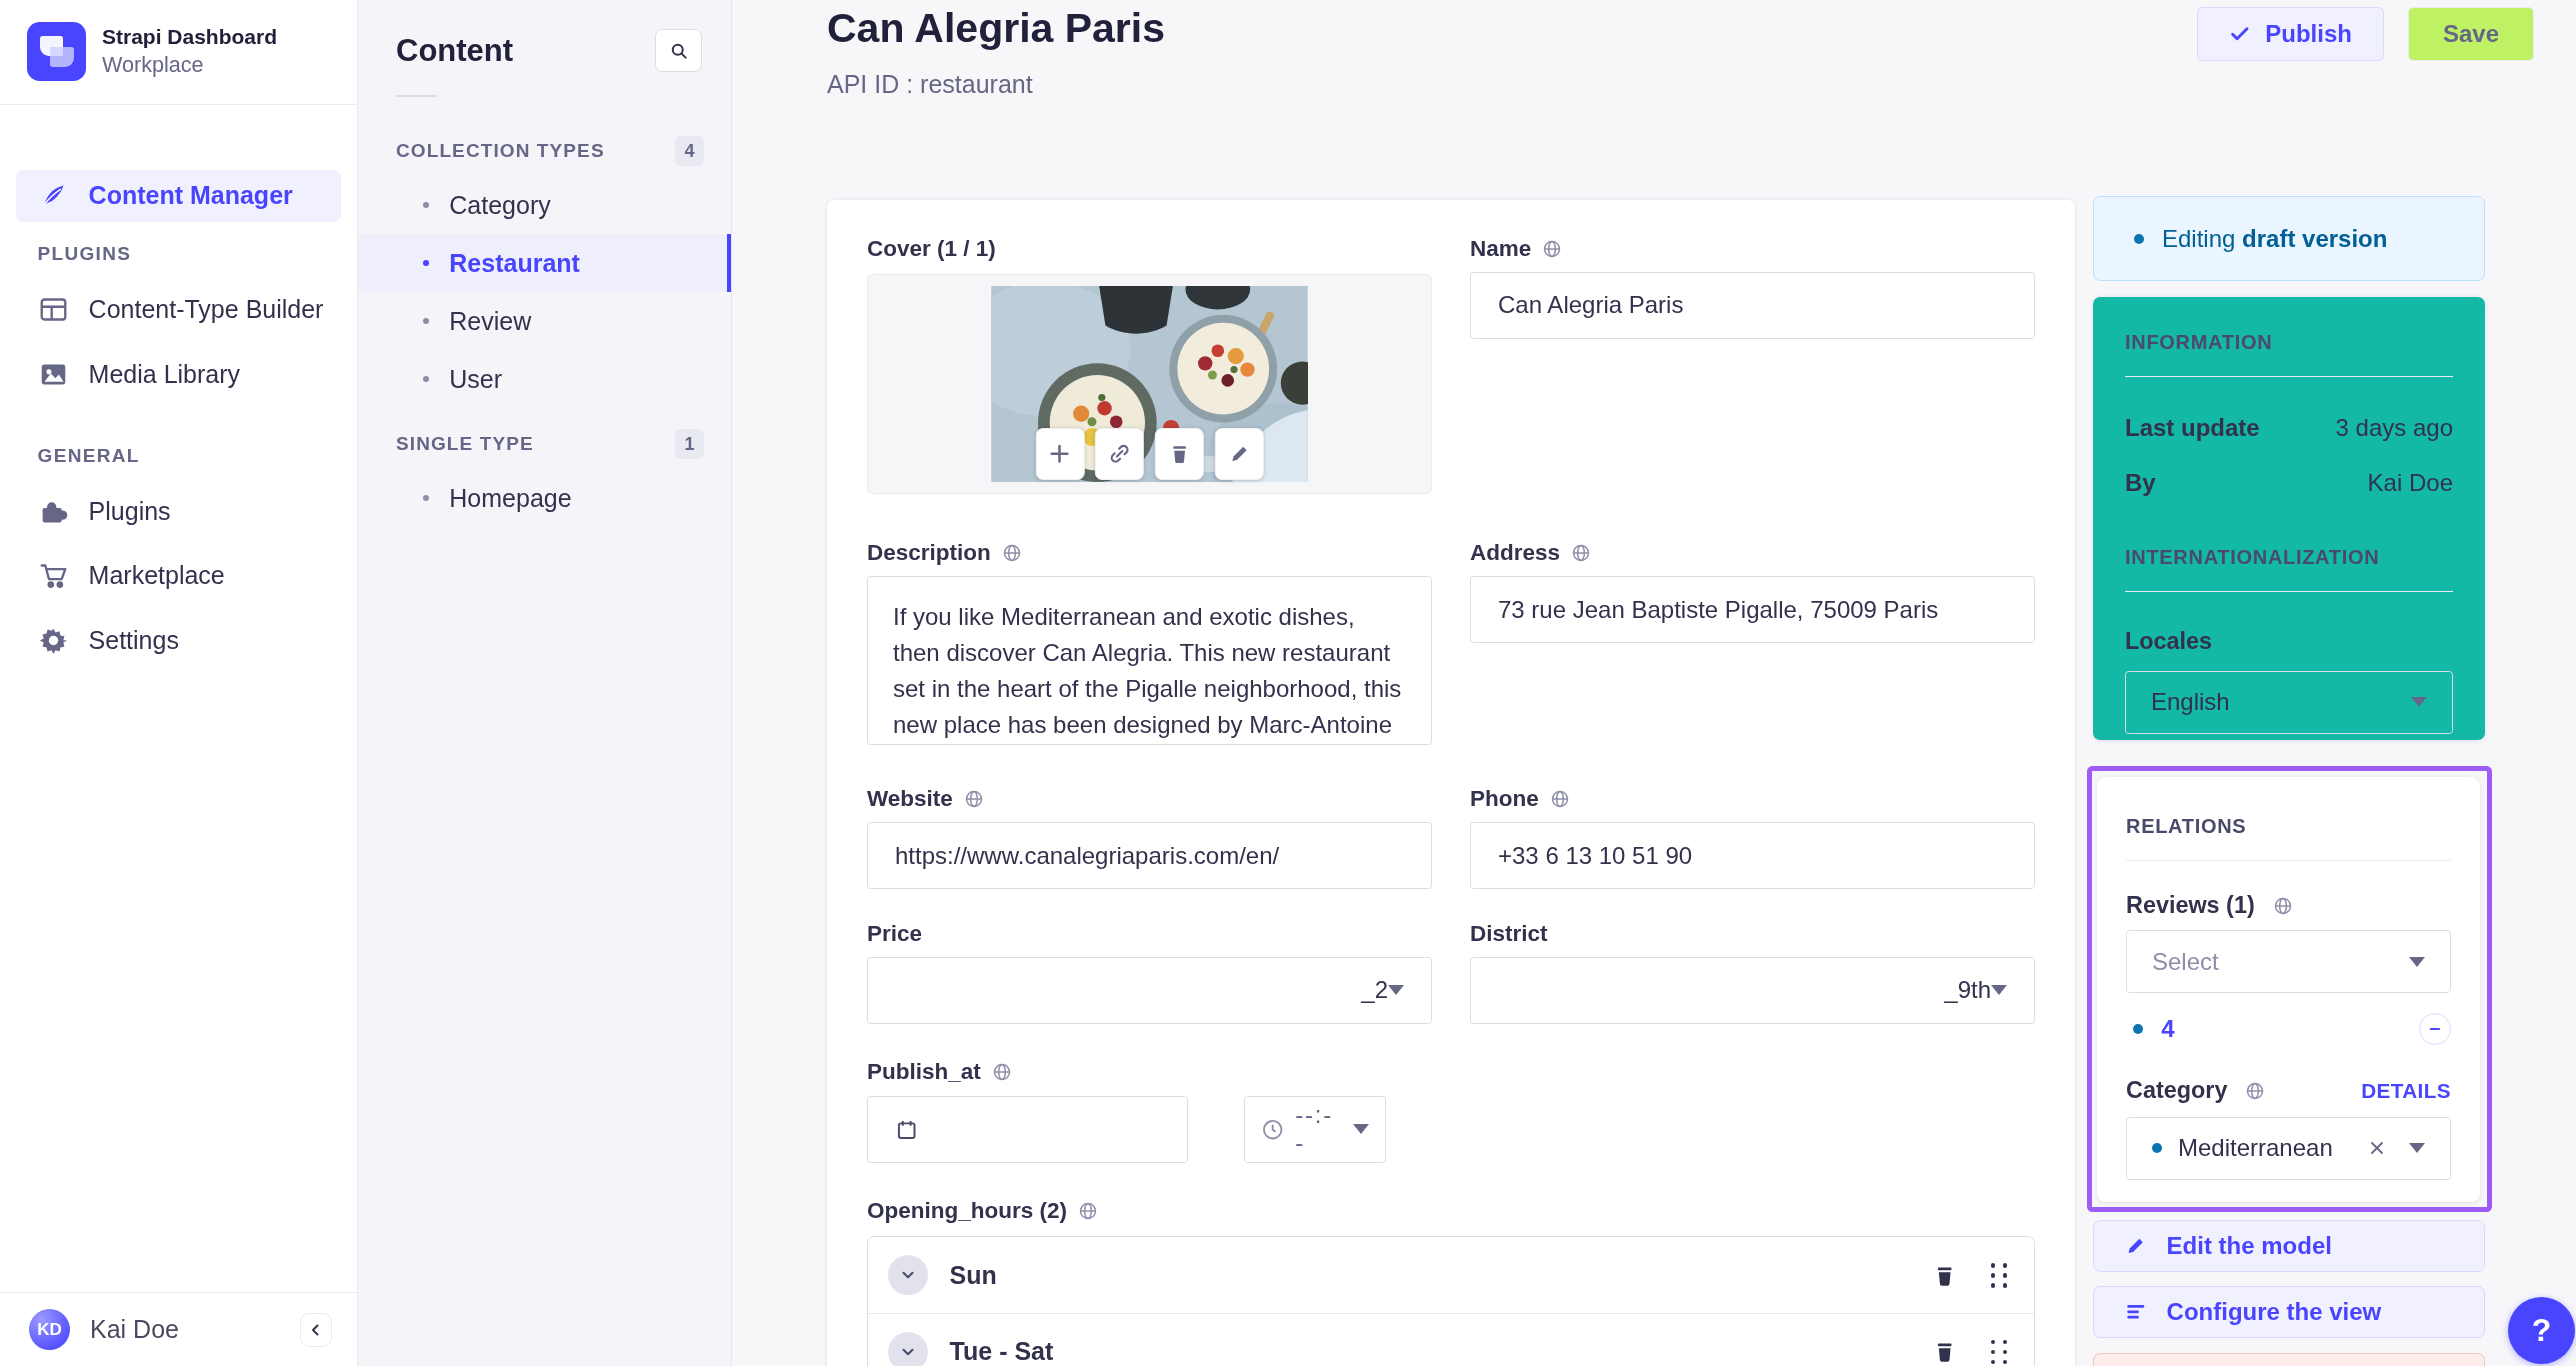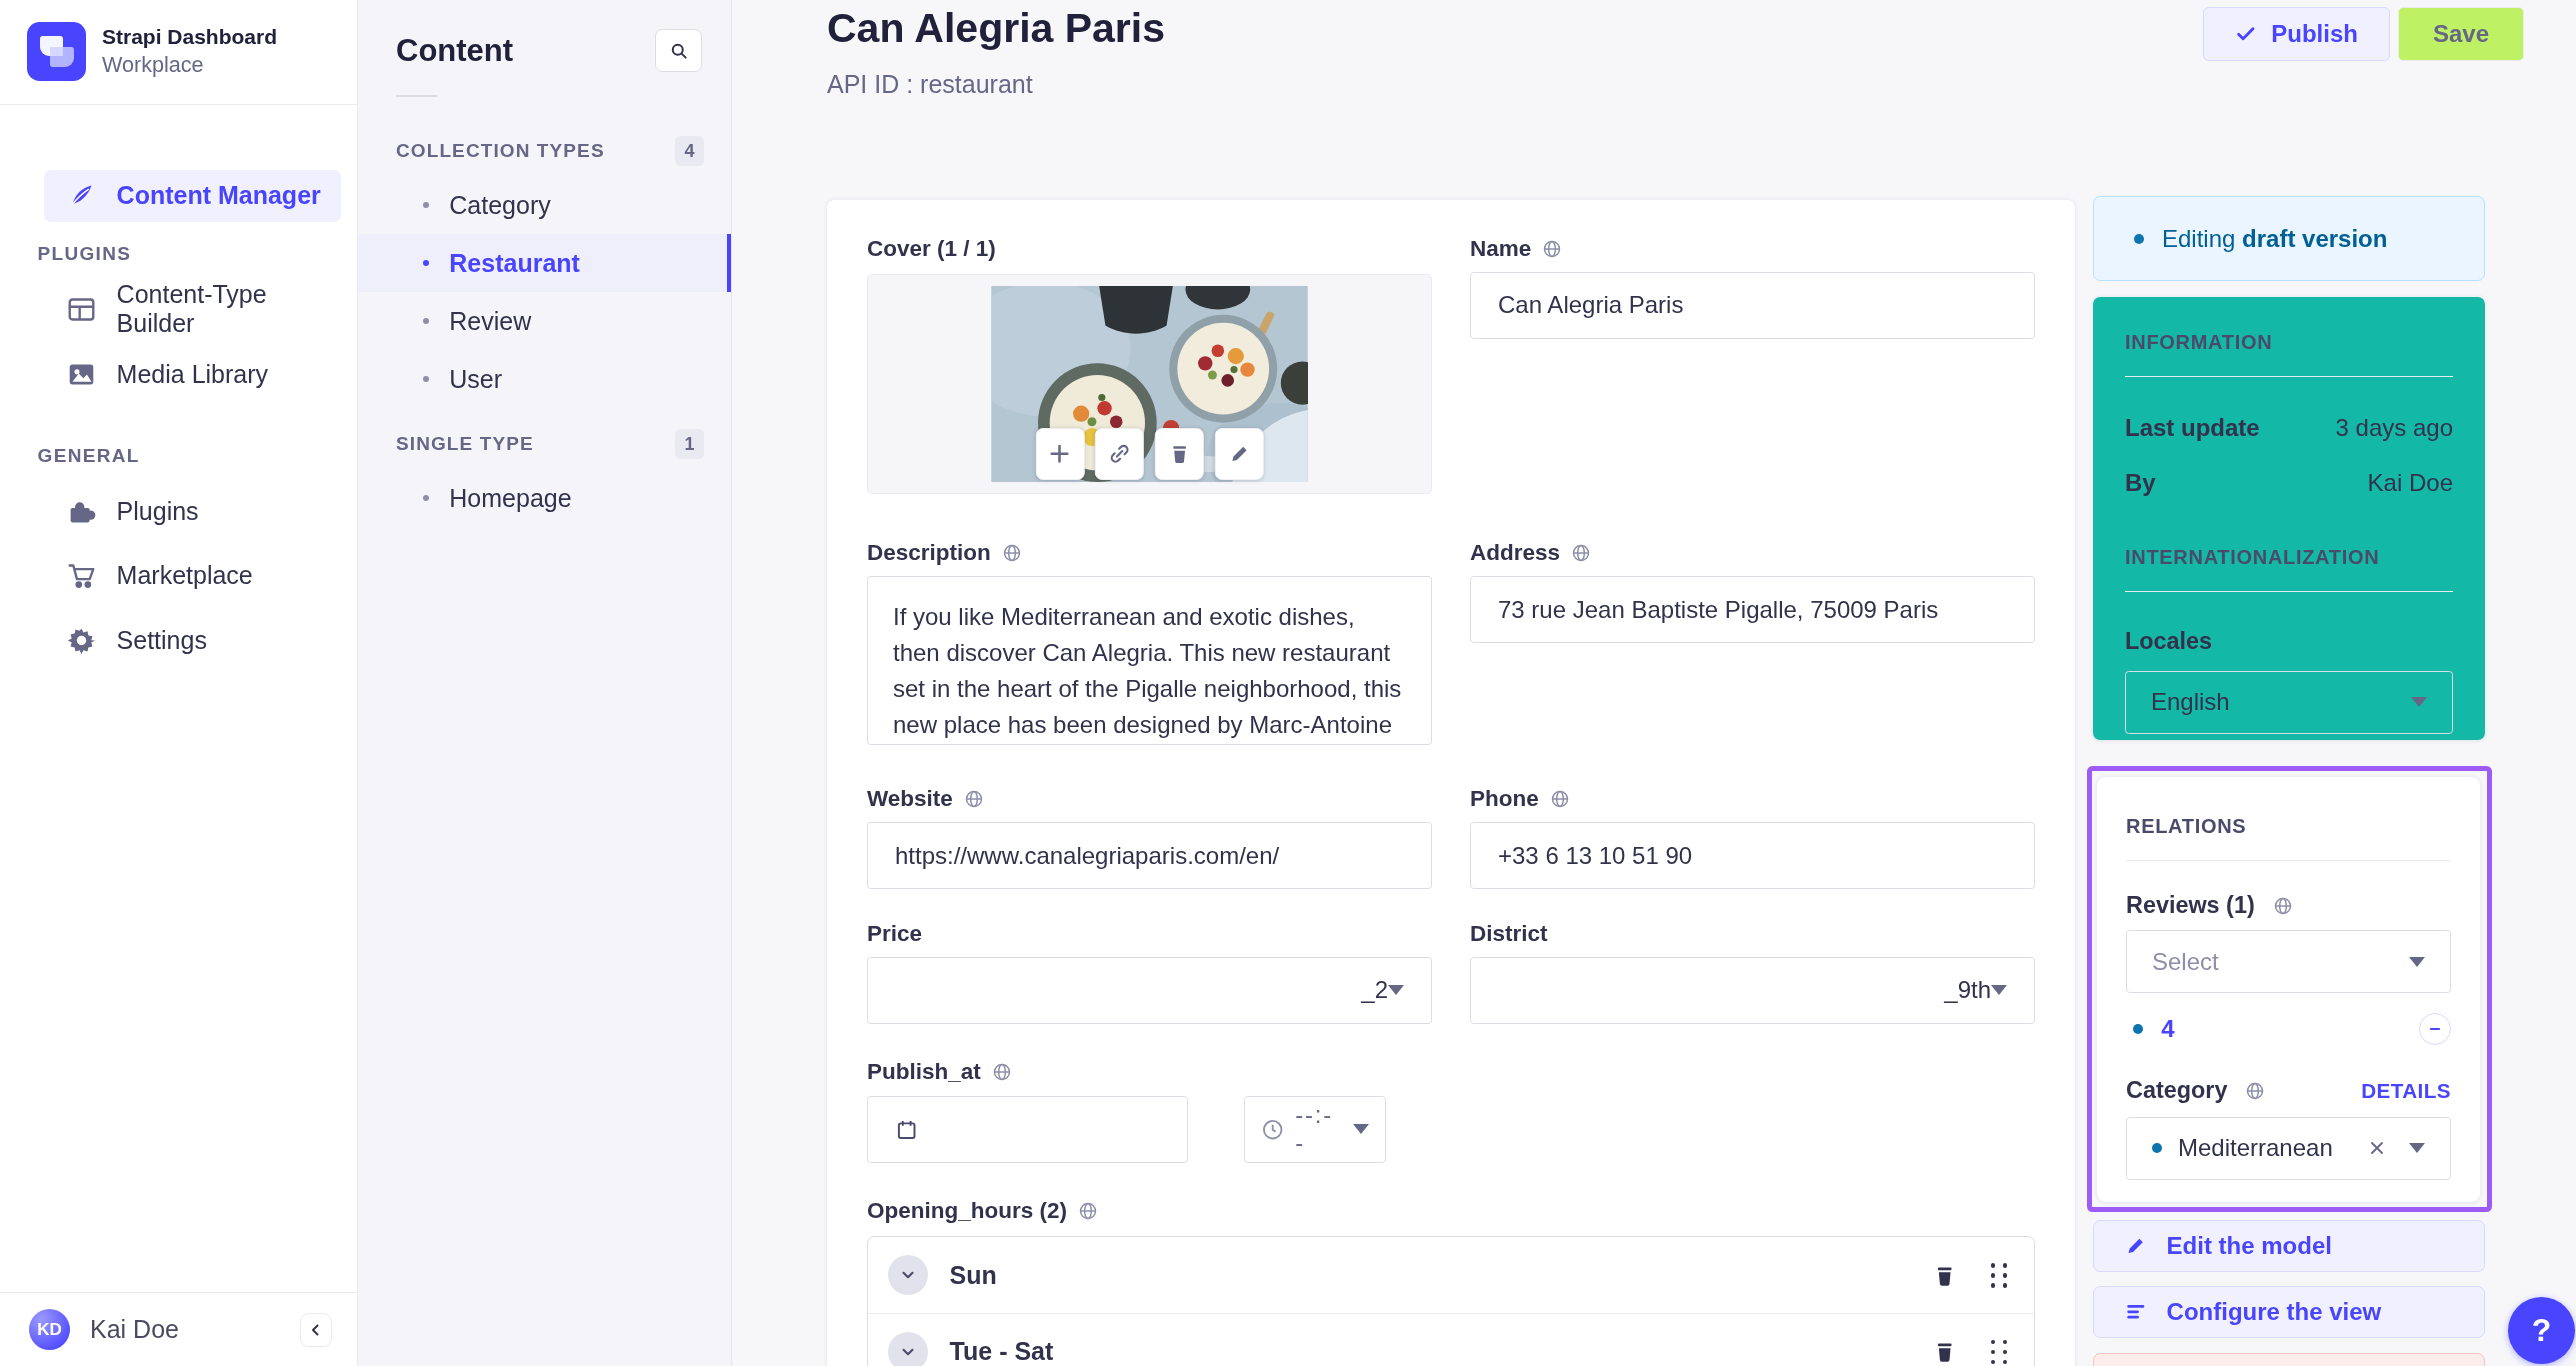--- a/index.html
+++ b/index.html
@@ -10,21 +10,21 @@
   
   .sidebar { position:absolute; left:0; top:0; width:358px; height:100%; background:#fff; border-right:0.9px solid #eaeaef; }
   .logo-row { display:flex; align-items:center; gap:16px; padding:21.6px 25px 23.4px 27px; }
   .logo-badge { width:59px; height:59px; border-radius:12.6px; background:#4945ff; position:relative; flex:0 0 auto; }
   .logo-badge .s1 { position:absolute; left:12.6px; top:14.4px; width:23.4px; height:20px; background:#fff; opacity:.95; border-radius:2.7px 2.7px 0 9px; }
   .logo-badge .s2 { position:absolute; left:23.4px; top:25px; width:23.4px; height:20px; background:#cdd0ff; opacity:.8; border-radius:0 2.7px 9px 2.7px; }
   .app-title { font-size:21px; font-weight:700; color:#21213b; line-height:1.2; }
   .app-sub { font-size:21.6px; color:#666687; margin-top:3.6px; }
   .hline { height:0.9px; background:#eaeaef; }
   .nav { padding:65px 16px 0 16px; }
-  .nav-item { display:flex; align-items:center; gap:20px; height:52px; border-radius:7.2px; padding:0 0 0 21.6px; font-size:25px; font-weight:500; color:#32324d; cursor:pointer;margin-left:28px; }
+  .nav-item { display:flex; align-items:center; gap:20px; height:52px; border-radius:7.2px; padding:0 0 0 21.6px; font-size:25px; font-weight:500; color:#32324d; cursor:pointer; }
   .nav-item.active { background:#f0f0ff; color:#4945ff; font-weight:600; }
   .nav-item .nicon { width:31px; height:31px; color:#666687; flex:0 0 auto; display:flex; align-items:center; justify-content:center; }
   .nav-item.active .nicon { color:#4945ff; }
   .nav-sec { font-size:19px; font-weight:700; letter-spacing:1.3px; color:#666687; padding-left:21.6px; }
   .sec-plugins { margin-top:21.6px; }
   .sec-general { margin-top:45px; }
   .nav-item.mt1 { margin-top:18px; }
   .nav-item.mt2 { margin-top:12.6px; }
   .sidebar-footer { position:absolute; left:0; bottom:0; width:100%; border-top:0.9px solid #eaeaef; height:74px; display:flex; align-items:center; padding:0 25px 0 29px; }
   .avatar { width:41px; height:41px; border-radius:50%; background:radial-gradient(circle at 30% 25%, #9b99ff, #5450ff 75%); color:#fff; font-size:17px; font-weight:700; display:flex; align-items:center; justify-content:center; }
@@ -44,21 +44,21 @@
   .cn-item .dot { width:6.3px; height:6.3px; border-radius:50%; background:#8e8ea9; }
   .cn-item.active { background:#efeffc; color:#4945ff; font-weight:600; }
   .cn-item.active .dot { background:#4945ff; }
   .cn-item.active::after { content:""; position:absolute; right:0; top:0; width:4.5px; height:100%; background:#4945ff; }
   .cn-list { margin-top:9px; }
   .cn-group2 { margin-top:20px; }
 
   
   .page-title { position:absolute; left:827px; top:5.4px; font-size:41px; font-weight:700; color:#21213b; }
   .page-sub { position:absolute; left:827px; top:70px; font-size:25px; color:#666687; }
-  .header-actions { position:absolute; right:52px; top:7.2px; display:flex; gap:8px; }
+  .header-actions { position:absolute; right:42px; top:7.2px; display:flex; gap:24px; }
   .btn { height:54px; border-radius:5.4px; font-size:24px; font-weight:600; display:flex; align-items:center; justify-content:center; gap:14.4px; cursor:pointer; }
   .btn-publish { padding:0 31px; background:#f0f0ff; border:0.9px solid #d9d8ff; color:#4945ff; }
   .btn-save { padding:0 34px; background:#bef264; border:0.9px solid #eaeaef; color:#666687; }
 
   
   .form-card { position:absolute; left:827px; top:200px; width:1248px; height:1205px; background:#fff; border-radius:7.2px; box-shadow:0 0.9px 4.5px rgba(33,33,82,.1); padding:36px 40px; }
   .frow { display:grid; grid-template-columns:1fr 1fr; column-gap:38px; align-items:start; }
   .flabel { display:flex; align-items:center; gap:10.8px; font-size:22.5px; font-weight:600; color:#32324d; height:25px; }
   .field { margin-top:10.8px; }
   .input { height:67px; background:#fff; border:0.9px solid #dcdce4; border-radius:3.6px; display:flex; align-items:center; padding:0 27px; font-size:24px; color:#32324d; }

